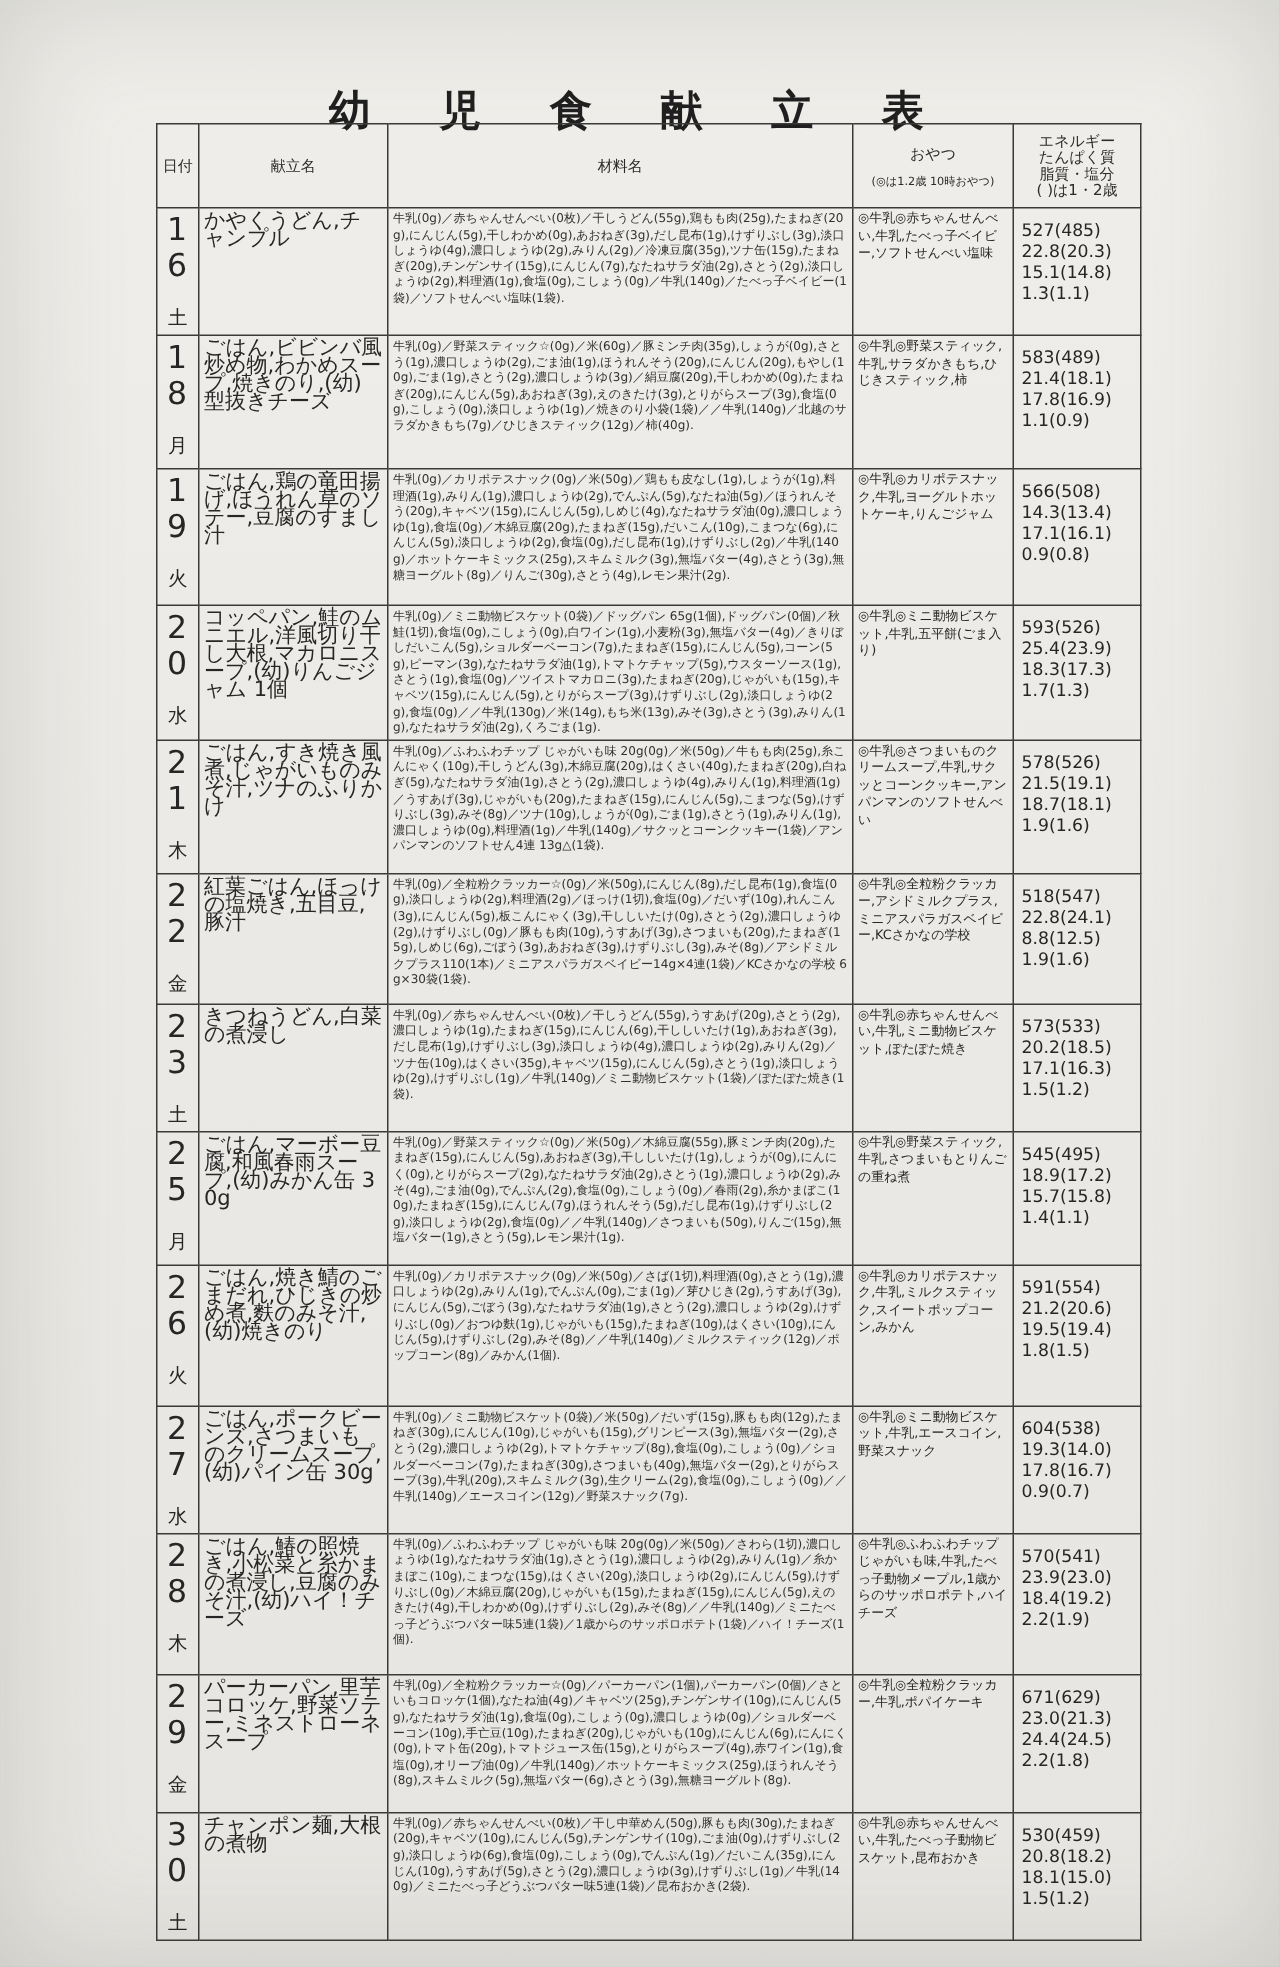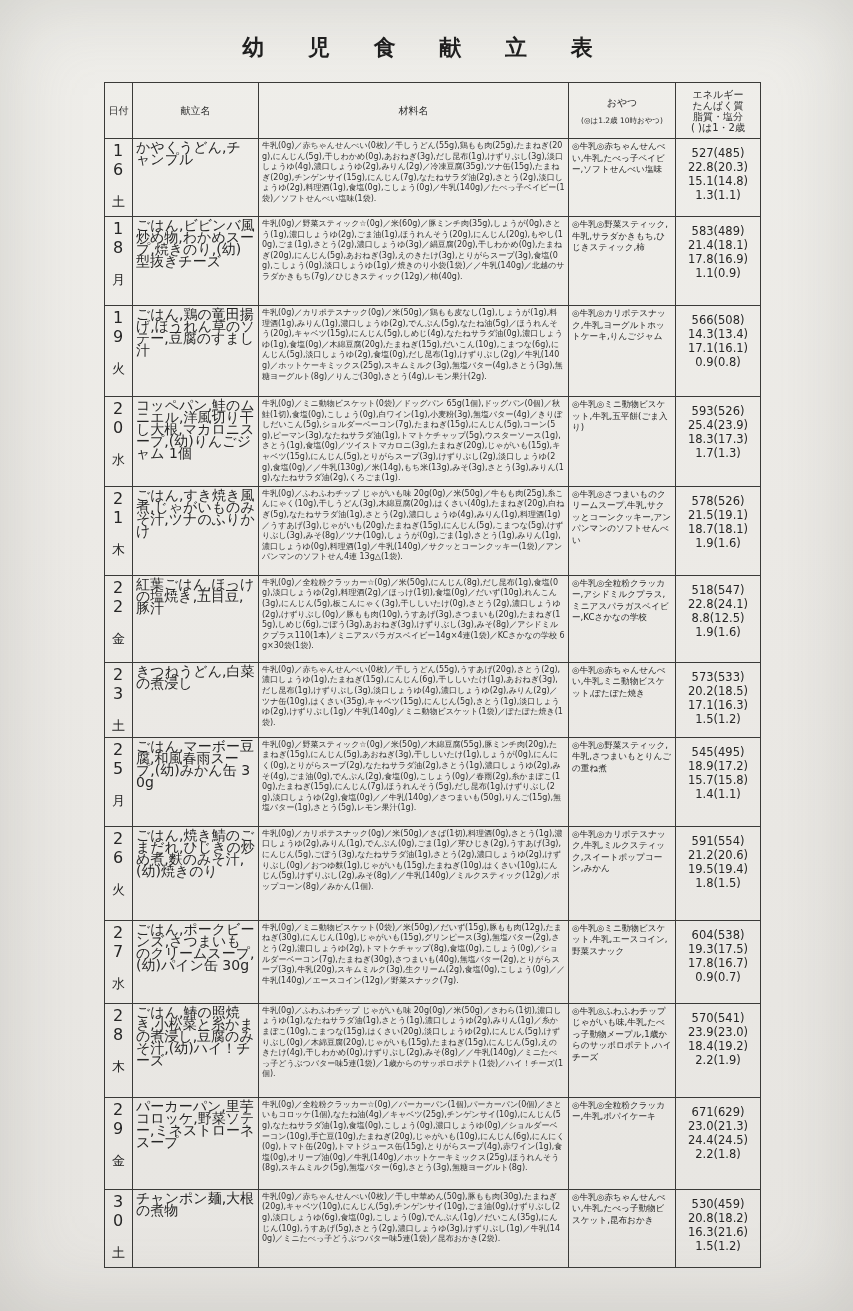--- a/index.html
+++ b/index.html
@@ -10,23 +10,23 @@
     color:#262626;
     overflow:hidden;
   }
   .sheet{
     position:relative;
     width:853px;height:1311px;
     background:linear-gradient(180deg,#efeeea 0%,#eceae6 40%,#e7e5e1 100%);
     box-shadow:inset 0 0 80px rgba(120,118,110,.25);
   }
   .doc-title{
-    position:absolute;top:33px;left:0;width:853px;
+    position:absolute;top:55px;left:0;width:853px;
     text-align:center;
-    font-size:22px;font-weight:bold;
+    font-size:28px;font-weight:bold;
     letter-spacing:18px;
     color:#1f1f1f;
   }
   table.menu-table{
     position:absolute;top:82px;left:104px;
     width:656px;
     border-collapse:collapse;
     table-layout:fixed;
     background:transparent;
   }
@@ -43,32 +43,32 @@
   }
   .menu-table thead tr{height:56px;}
   .menu-table th{
     font-weight:normal;font-size:10px;
     text-align:center;vertical-align:middle;
     color:#2b2b2b;
   }
   .snack-note{display:block;font-size:7.5px;margin-top:6px;white-space:nowrap;}
   .nut-head{font-size:8px;line-height:11px;}
   .cell-date{text-align:center;padding-top:4px;}
-  .date-num{font-size:16px;letter-spacing:1px;}
+  .date-num{font-size:21px;letter-spacing:1px;}
   .date-wd{font-size:13px;margin-top:14px;}
   .cell-menu{font-size:14px;line-height:12px;}
   .cell-ing{font-size:8px;line-height:10.6px;color:#303030;}
   .cell-snack{font-size:8.6px;line-height:11.5px;}
   .cell-nut{padding:0;}
   .nut-wrap{
     display:flex;flex-direction:column;justify-content:space-between;
     height:100%;box-sizing:border-box;
     padding:5px 2px 2px 2px;
   }
-  .nut-line{font-size:11.5px;text-align:center;white-space:nowrap;}
+  .nut-line{font-size:11.5px;white-space:nowrap;}
   
   tbody tr:nth-child(1){height:78px;}
   tbody tr:nth-child(2){height:89px;}
   tbody tr:nth-child(3){height:91px;}
   tbody tr:nth-child(4){height:74px;}
   tbody tr:nth-child(5){height:89px;padding-left:17px;}
   tbody tr:nth-child(6){height:87px;}
   tbody tr:nth-child(7){height:73px;}
   tbody tr:nth-child(8){height:89px;}
   tbody tr:nth-child(9){height:94px;}
@@ -275,21 +275,21 @@
       <td class="cell-date">
         <div class="date-num">27</div>
         <div class="date-wd">水</div>
       </td>
       <td class="cell-menu">ごはん,ポークビーンズ,さつまいものクリームスープ,(幼)パイン缶 30g</td>
       <td class="cell-ing">牛乳(0g)／ミニ動物ビスケット(0袋)／米(50g)／だいず(15g),豚もも肉(12g),たまねぎ(30g),にんじん(10g),じゃがいも(15g),グリンピース(3g),無塩バター(2g),さとう(2g),濃口しょうゆ(2g),トマトケチャップ(8g),食塩(0g),こしょう(0g)／ショルダーベーコン(7g),たまねぎ(30g),さつまいも(40g),無塩バター(2g),とりがらスープ(3g),牛乳(20g),スキムミルク(3g),生クリーム(2g),食塩(0g),こしょう(0g)／／牛乳(140g)／エースコイン(12g)／野菜スナック(7g).</td>
       <td class="cell-snack">◎牛乳◎ミニ動物ビスケット,牛乳,エースコイン,野菜スナック</td>
       <td class="cell-nut">
         <div class="nut-wrap">
               <div class="nut-line">604(538)</div>
-              <div class="nut-line">19.3(17.5)</div>
+              <div class="nut-line">19.3(14.0)</div>
               <div class="nut-line">17.8(16.7)</div>
               <div class="nut-line">0.9(0.7)</div>
             </div>
       </td>
     </tr>
 
     <tr>
       <td class="cell-date">
         <div class="date-num">28</div>
         <div class="date-wd">木</div>
@@ -330,21 +330,21 @@
         <div class="date-num">30</div>
         <div class="date-wd">土</div>
       </td>
       <td class="cell-menu">チャンポン麺,大根の煮物</td>
       <td class="cell-ing">牛乳(0g)／赤ちゃんせんべい(0枚)／干し中華めん(50g),豚もも肉(30g),たまねぎ(20g),キャベツ(10g),にんじん(5g),チンゲンサイ(10g),ごま油(0g),けずりぶし(2g),淡口しょうゆ(6g),食塩(0g),こしょう(0g),でんぷん(1g)／だいこん(35g),にんじん(10g),うすあげ(5g),さとう(2g),濃口しょうゆ(3g),けずりぶし(1g)／牛乳(140g)／ミニたべっ子どうぶつバター味5連(1袋)／昆布おかき(2袋).</td>
       <td class="cell-snack">◎牛乳◎赤ちゃんせんべい,牛乳,たべっ子動物ビスケット,昆布おかき</td>
       <td class="cell-nut">
         <div class="nut-wrap">
               <div class="nut-line">530(459)</div>
               <div class="nut-line">20.8(18.2)</div>
-              <div class="nut-line">16.3(21.6)</div>
+              <div class="nut-line">18.1(15.0)</div>
               <div class="nut-line">1.5(1.2)</div>
             </div>
       </td>
     </tr>
   </tbody>
   </table>
 
 </div>
 
 </body></html>

